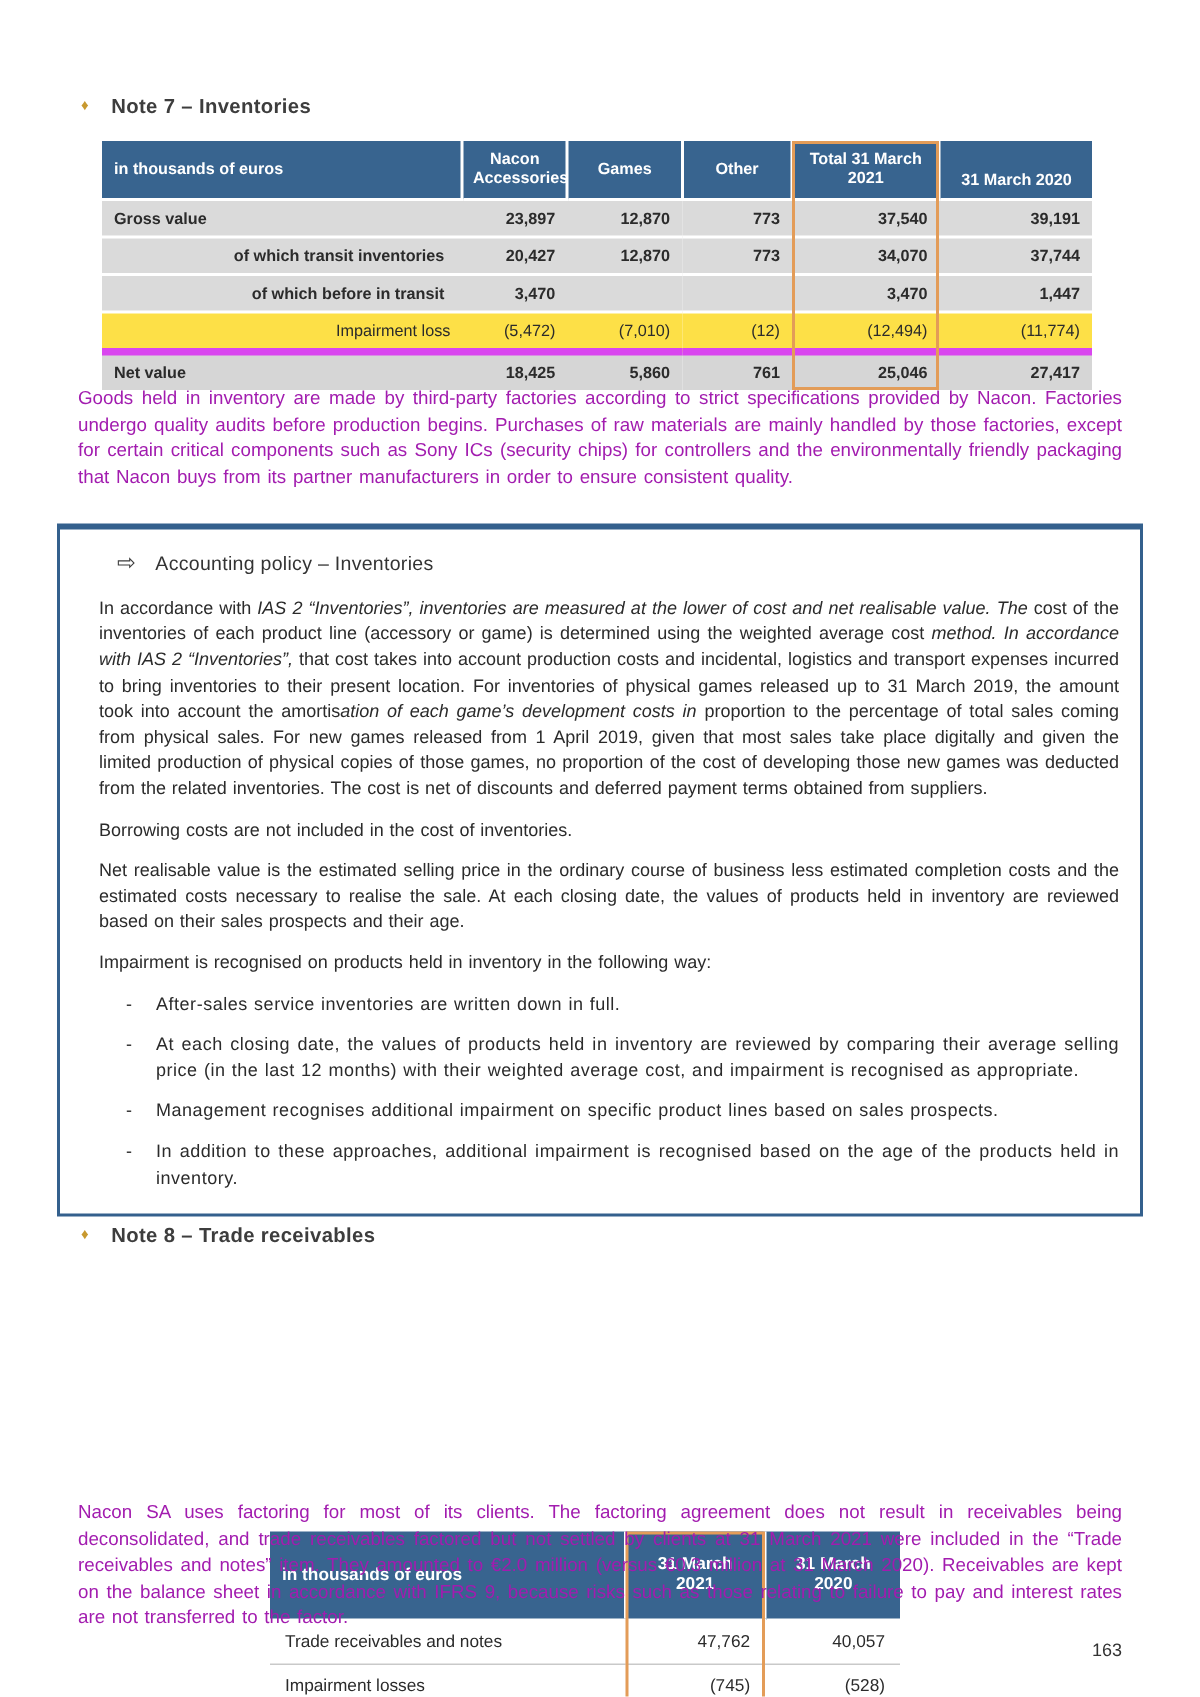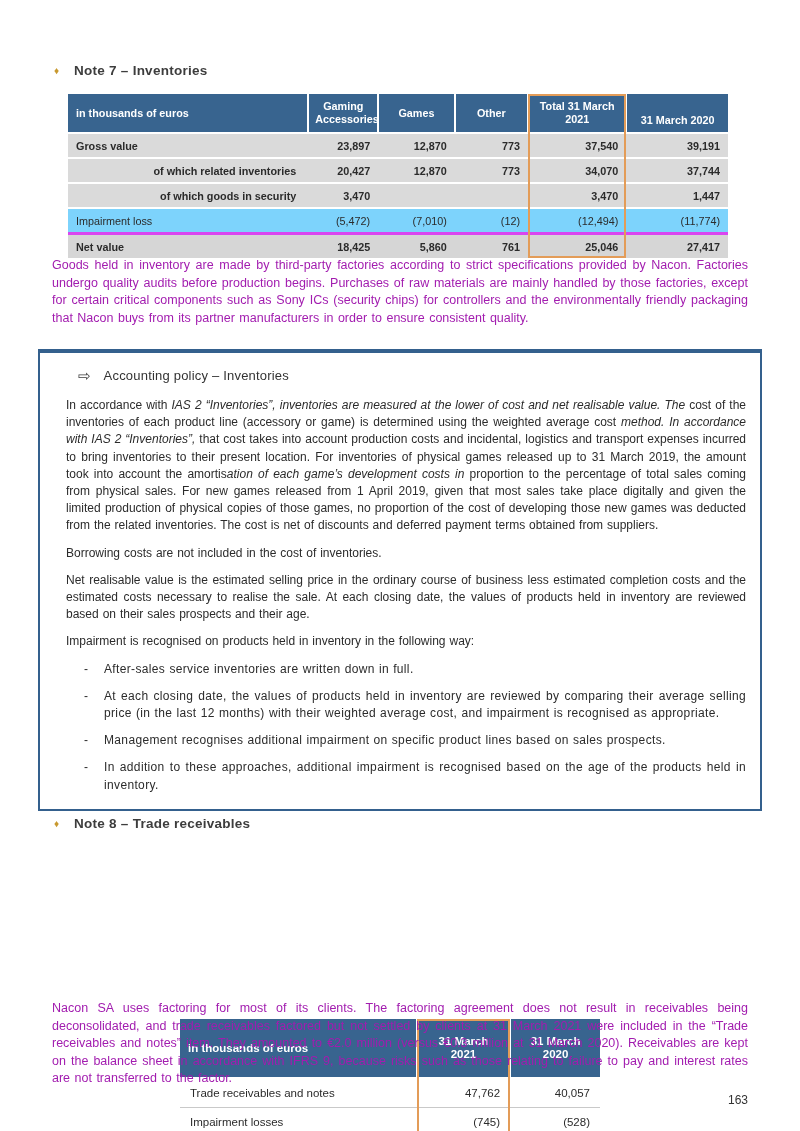--- a/index.html
+++ b/index.html
@@ -28,21 +28,21 @@
     border-bottom:2px solid #ffffff;height:30px;
   }
   .tbl1 th.lblh{text-align:left;padding-left:8px;}
   .tbl1 th.sep{border-left:2px solid #ffffff;}
   .tbl1 th.botalign{vertical-align:bottom;padding-bottom:5px;}
   .tbl1 td{padding:4px 8px;height:15px;}
   .tbl1 td.lbl{text-align:left;font-weight:bold;}
   .tbl1 td.rlbl{text-align:right;font-weight:bold;padding-right:12px;}
   .tbl1 td.num{text-align:right;margin-top:40px;}
   .tbl1 tr.shaded td{background:#dadada;border-bottom:2px solid #ffffff;font-weight:bold;}
-  .tbl1 tr.plain td{background:#7dd3fc;font-weight:normal;border-bottom:3px solid #d946ef;}
+  .tbl1 tr.plain td{background:#fde047;font-weight:normal;border-bottom:5px solid #d946ef;text-align:right;}
   .tbl1 tr.total td{background:#d6d6d6;font-weight:bold;}
   .hl{position:absolute;top:0;bottom:0;border:2px solid #e39c58;box-sizing:border-box;pointer-events:none;}
   .hl1{left:69.7%;width:14.9%;}
   .hl2{left:56.4%;width:22.2%;}
 
   
   .policy-box{
     box-sizing:border-box;width:724px;
     border:2px solid #34608d;border-top-width:4px;
     padding:13px 14px 15px 14px;background:#ffffff;
@@ -87,46 +87,46 @@
       <col style="width:36.4%">
         <col style="width:10.6%">
         <col style="width:11.6%">
       <col style="width:11.1%">
         <col style="width:14.9%">
         <col style="width:15.4%">
     </colgroup>
     <thead>
       <tr>
         <th class="lblh">in thousands of euros</th>
-        <th class="sep">Gaming Accessories</th>
+        <th class="sep">Nacon Accessories</th>
         <th class="sep">Games</th>
         <th class="sep">Other</th>
         <th class="sep">Total 31 March 2021</th>
         <th class="sep botalign">31 March 2020</th>
       </tr>
     </thead>
     <tbody>
       <tr class="shaded">
         <td class="lbl">Gross value</td>
         <td class="num">23,897</td>
         <td class="num">12,870</td>
         <td class="num">773</td>
         <td class="num">37,540</td>
         <td class="num">39,191</td>
       </tr>
       <tr class="shaded">
-        <td class="rlbl">of which related inventories</td>
+        <td class="rlbl">of which transit inventories</td>
         <td class="num">20,427</td>
         <td class="num">12,870</td>
         <td class="num">773</td>
         <td class="num">34,070</td>
         <td class="num">37,744</td>
       </tr>
       <tr class="shaded">
-        <td class="rlbl">of which goods in security</td>
+        <td class="rlbl">of which before in transit</td>
         <td class="num">3,470</td>
         <td class="num"></td>
         <td class="num"></td>
         <td class="num">3,470</td>
         <td class="num">1,447</td>
       </tr>
       <tr class="plain">
         <td class="lbl" style="font-weight:normal;">Impairment loss</td>
         <td class="num">(5,472)</td>
         <td class="num">(7,010)</td>

